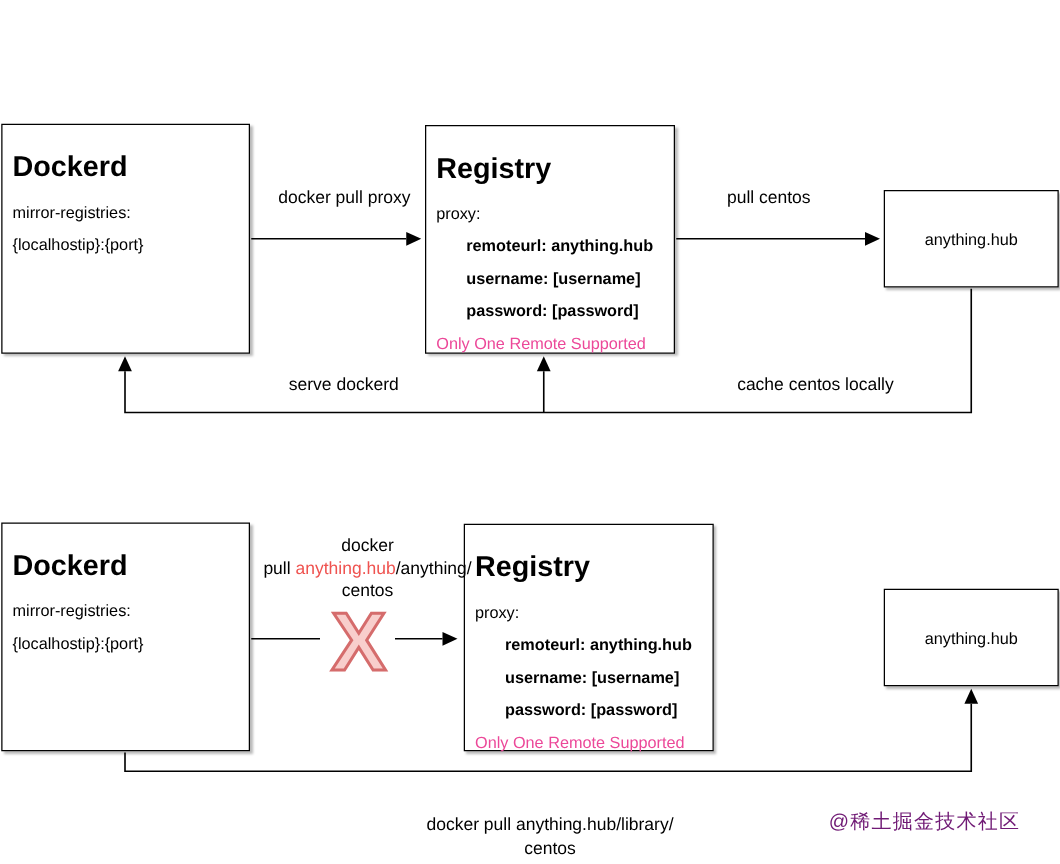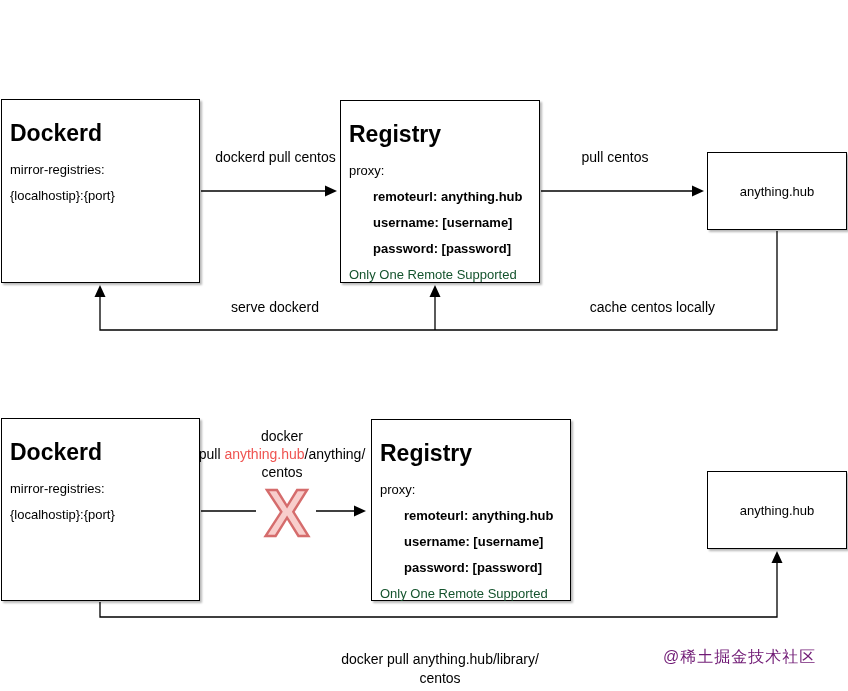--- a/index.html
+++ b/index.html
@@ -23,21 +23,21 @@
     box-sizing:border-box;
     padding:20px 8px;
   }
   .box-title{
     font-size:23px;font-weight:bold;line-height:27px;margin-bottom:16px;
   }
   .box-line{
     font-size:13px;line-height:14px;margin-bottom:12px;white-space:nowrap;
   }
   .box-line.indent{padding-left:24px;font-weight:bold;}
-  .box-line.warning{color:#14532d;margin-bottom:0;}
+  .box-line.warning{color:#ec4899;margin-bottom:0;}
   .hub-box{
     position:absolute;
     background:#ffffff;
     border:1px solid #000000;
     box-shadow:2px 2px 2px rgba(0,0,0,0.28);
     box-sizing:border-box;
     display:flex;align-items:center;justify-content:center;
     font-size:13px;
   }
   .edge-label{
@@ -81,21 +81,21 @@
     <div class="box-line indent">remoteurl: anything.hub</div>
     <div class="box-line indent">username: [username]</div>
     <div class="box-line indent">password: [password]</div>
     <div class="box-line warning">Only One Remote Supported</div>
   </div>
 
   <div class="hub-box" style="left:707px;top:152px;width:140px;height:78px;">
     <span>anything.hub</span>
   </div>
 
-  <div class="edge-label" style="left:198px;top:148px;width:155px;">dockerd pull centos</div>
+  <div class="edge-label" style="left:198px;top:148px;width:155px;">docker pull proxy</div>
 
   <div class="edge-label" style="left:175px;top:298px;width:200px;">serve dockerd</div>
 
   <div class="edge-label" style="left:540px;top:148px;width:150px;">pull centos</div>
 
   <div class="edge-label" style="left:515px;top:298px;width:200px;text-align:right;">cache centos locally</div>
 
   <div class="box" style="left:1px;top:418px;width:199px;height:183px;">
     <div class="box-title">Dockerd</div>
     <div class="box-line">mirror-registries:</div>
@@ -108,21 +108,21 @@
     <div class="box-line indent">remoteurl: anything.hub</div>
     <div class="box-line indent">username: [username]</div>
     <div class="box-line indent">password: [password]</div>
     <div class="box-line warning">Only One Remote Supported</div>
   </div>
 
   <div class="hub-box" style="left:707px;top:471px;width:140px;height:78px;">
     <span>anything.hub</span>
   </div>
 
-  <div class="edge-label multiline" style="left:192px;top:427px;width:180px;">
+  <div class="edge-label multiline" style="left:204px;top:427px;width:180px;">
     <span>docker</span><br>
     <span>pull </span><span class="red">anything.hub</span><span>/anything/</span><br>
     <span>centos</span>
   </div>
 
   <div class="edge-label multiline" style="left:320px;top:650px;width:240px;line-height:19px;">
     <span>docker pull anything.hub/library/</span><br>
     <span>centos</span>
   </div>
 

